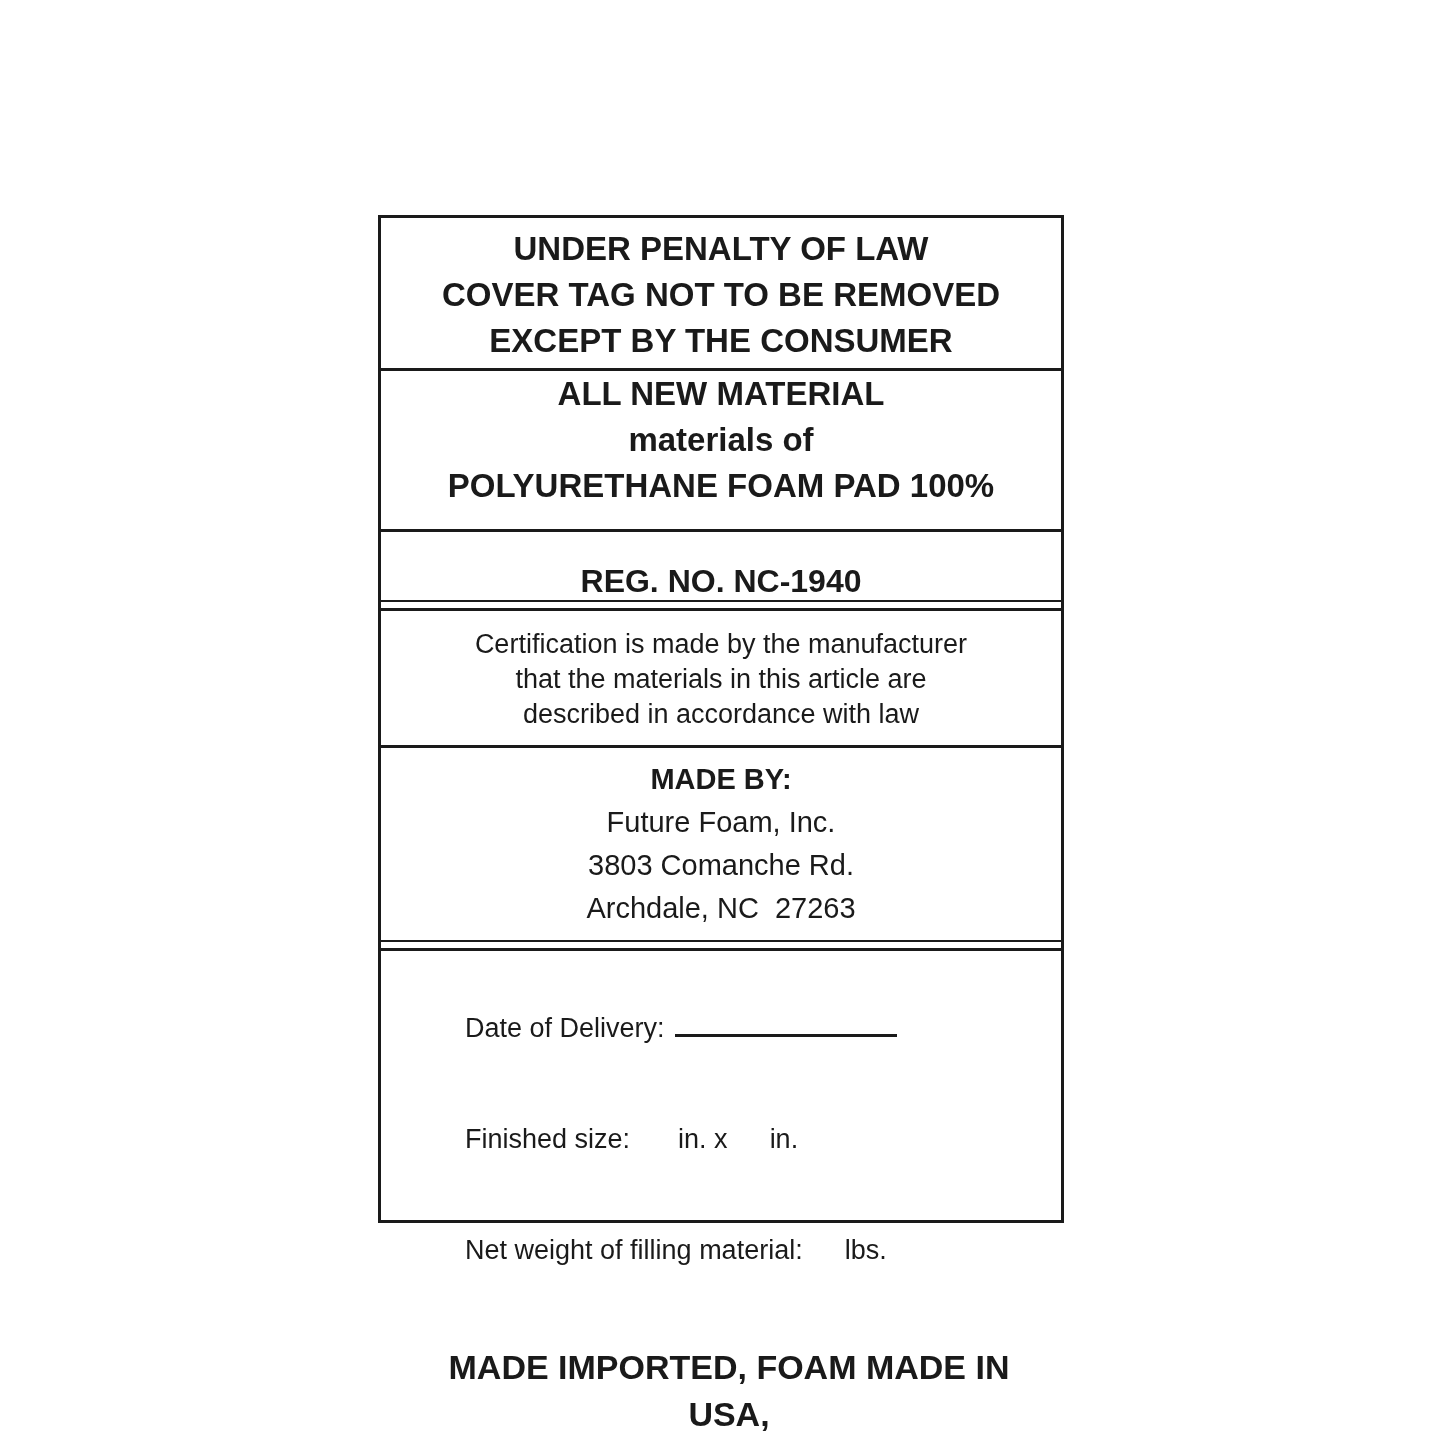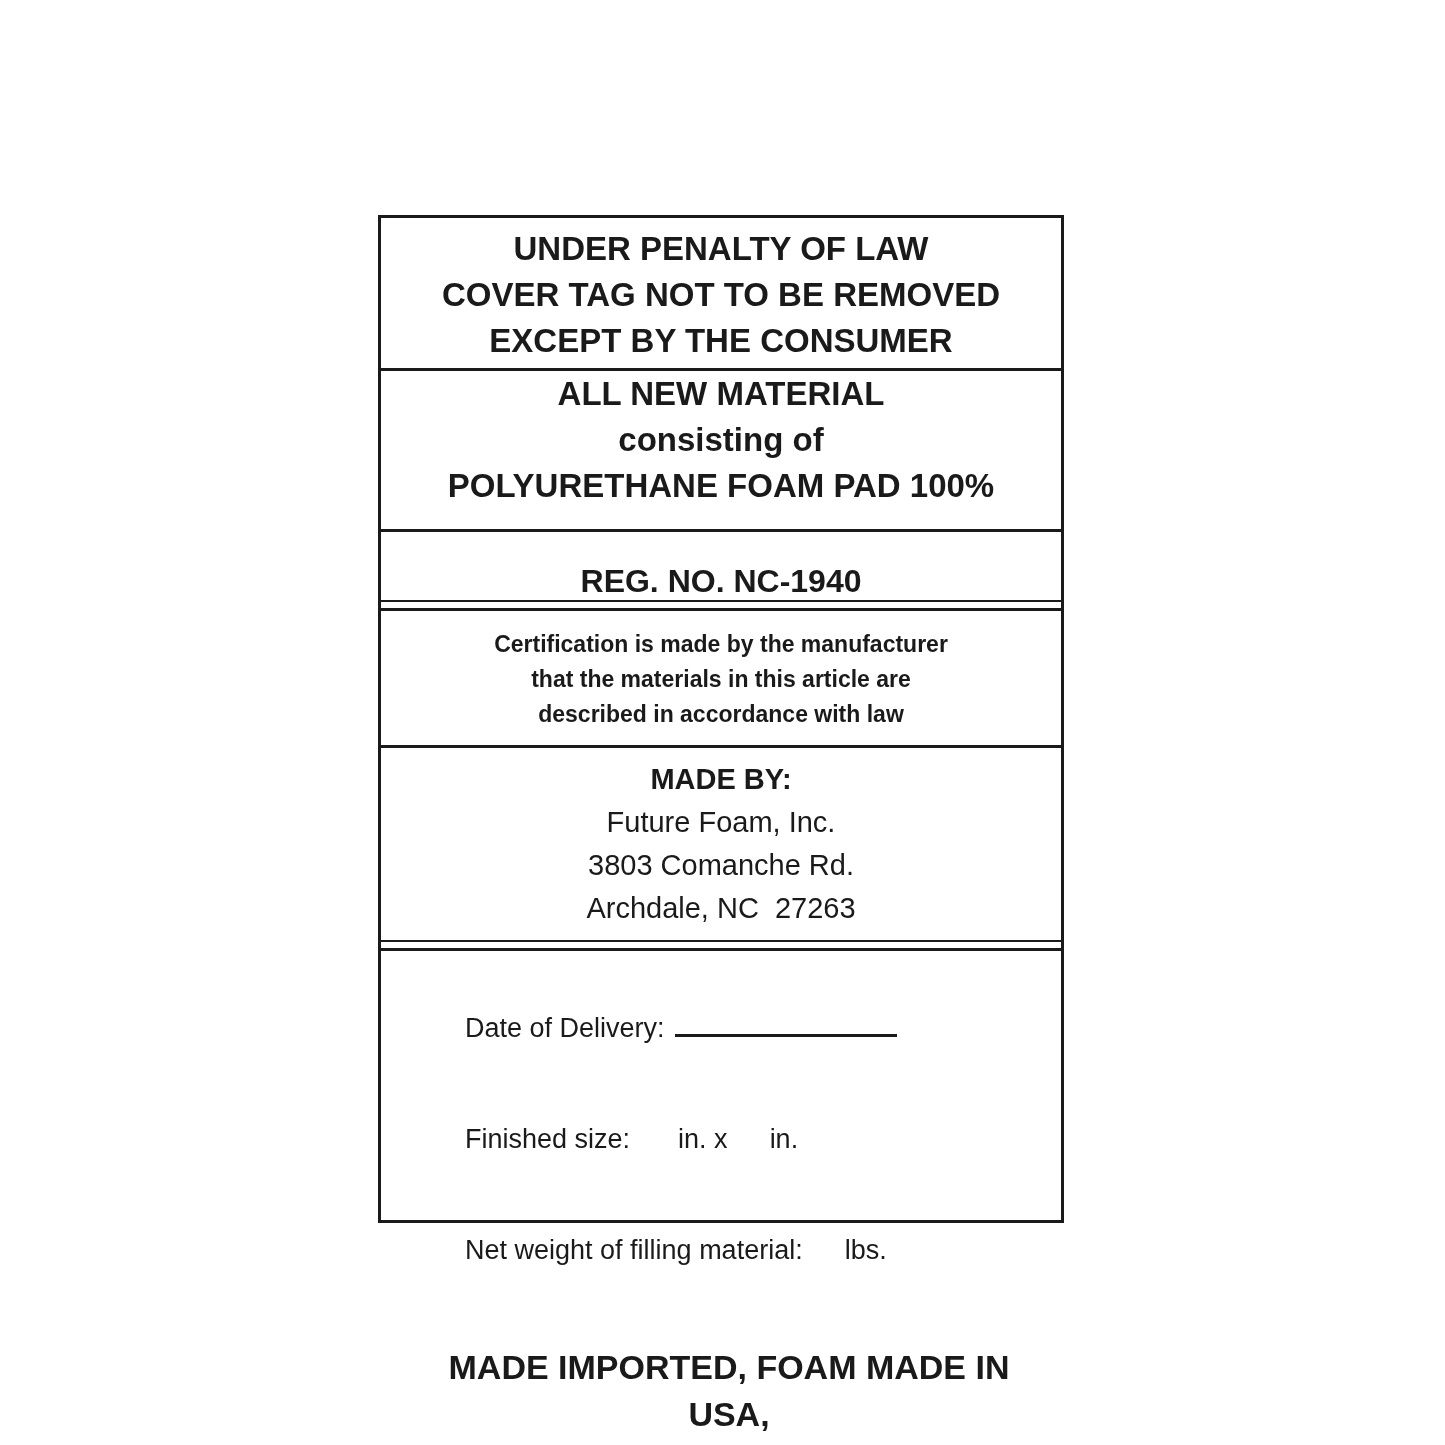--- a/index.html
+++ b/index.html
@@ -43,21 +43,21 @@
   
   .sec-material{height:158px;padding-top:0;}
   .sec-material .line{font-weight:bold;font-size:33px;line-height:46px;}
 
   
   .sec-reg{height:68px;display:flex;align-items:flex-end;justify-content:center;}
   .sec-reg .line{font-weight:bold;font-size:32px;}
 
   
   .sec-cert{height:134px;padding-top:16px;}
-  .sec-cert .line{font-size:23px;line-height:35px;font-weight:bold;}
+  .sec-cert .line{font-size:27px;line-height:35px;}
 
   
   .sec-madeby{height:192px;padding-top:10px;}
   .sec-madeby .title{font-weight:bold;font-size:33px;line-height:48px;}
   .sec-madeby .line{font-size:29px;line-height:43px;}
 
   
   .sec-details{height:267px;padding:22px 8px 0 24px;}
   .sec-details .detail-line{
     display:block;text-align:left;font-size:27px;line-height:37px;white-space:pre-wrap;
@@ -85,21 +85,21 @@
     <div class="section sec-header">
       <span class="line">UNDER PENALTY OF LAW</span>
       <span class="line">COVER TAG NOT TO BE REMOVED</span>
       <span class="line">EXCEPT BY THE CONSUMER</span>
     </div>
 
     <div class="divider"></div>
 
     <div class="section sec-material">
       <span class="line">ALL NEW MATERIAL</span>
-      <span class="line">consisting of</span>
+      <span class="line">materials of</span>
       <span class="line">POLYURETHANE FOAM PAD 100%</span>
     </div>
 
     <div class="divider"></div>
 
     <div class="section sec-reg">
       <span class="line">REG. NO. NC-1940</span>
     </div>
 
     <div class="divider-double">

